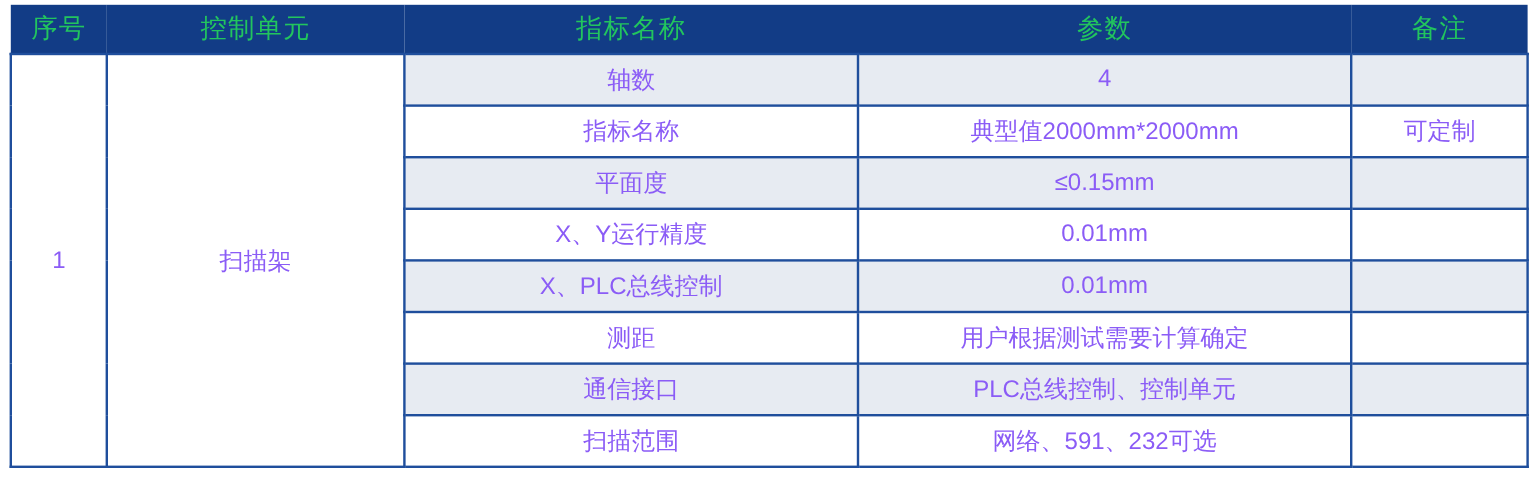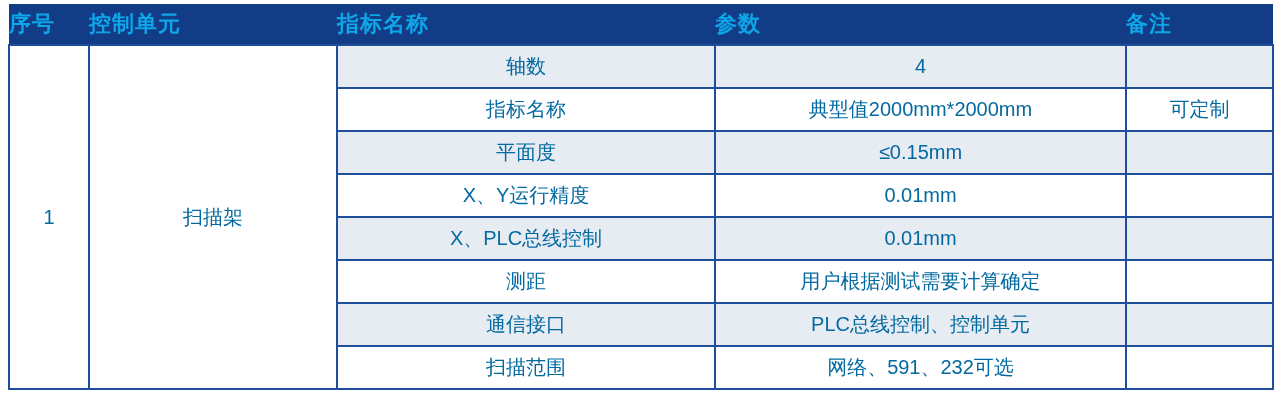--- a/index.html
+++ b/index.html
@@ -24,36 +24,36 @@
     left: 8px;
     top: 4px;
     width: 1264px;
     border-collapse: collapse;
     table-layout: fixed;
   }
   table.spec-table tr.header-row {
     background: #123C86;
   }
   table.spec-table th {
-    color: #0ea5e9;
+    color: #22c55e;
     font-size: 22px;
-    font-weight: bold;
-    text-align: left;
+    font-weight: normal;
+    text-align: center;
     height: 40px;
     padding: 0;
     border: none;
     letter-spacing: 1px;
   }
   table.spec-table td {
     border: 2px solid #1F4E9C;
     height: 41px;
     padding: 0 4px;
     text-align: center;
     font-size: 20px;
-    color: #0369a1;
+    color: #8b5cf6;
     background: #ffffff;
     vertical-align: middle;
   }
   table.spec-table td.alt {
     background: #E7EBF2;
   }
   table.spec-table td.idx,
   table.spec-table td.module {
     background: #ffffff;
     font-size: 20px;

